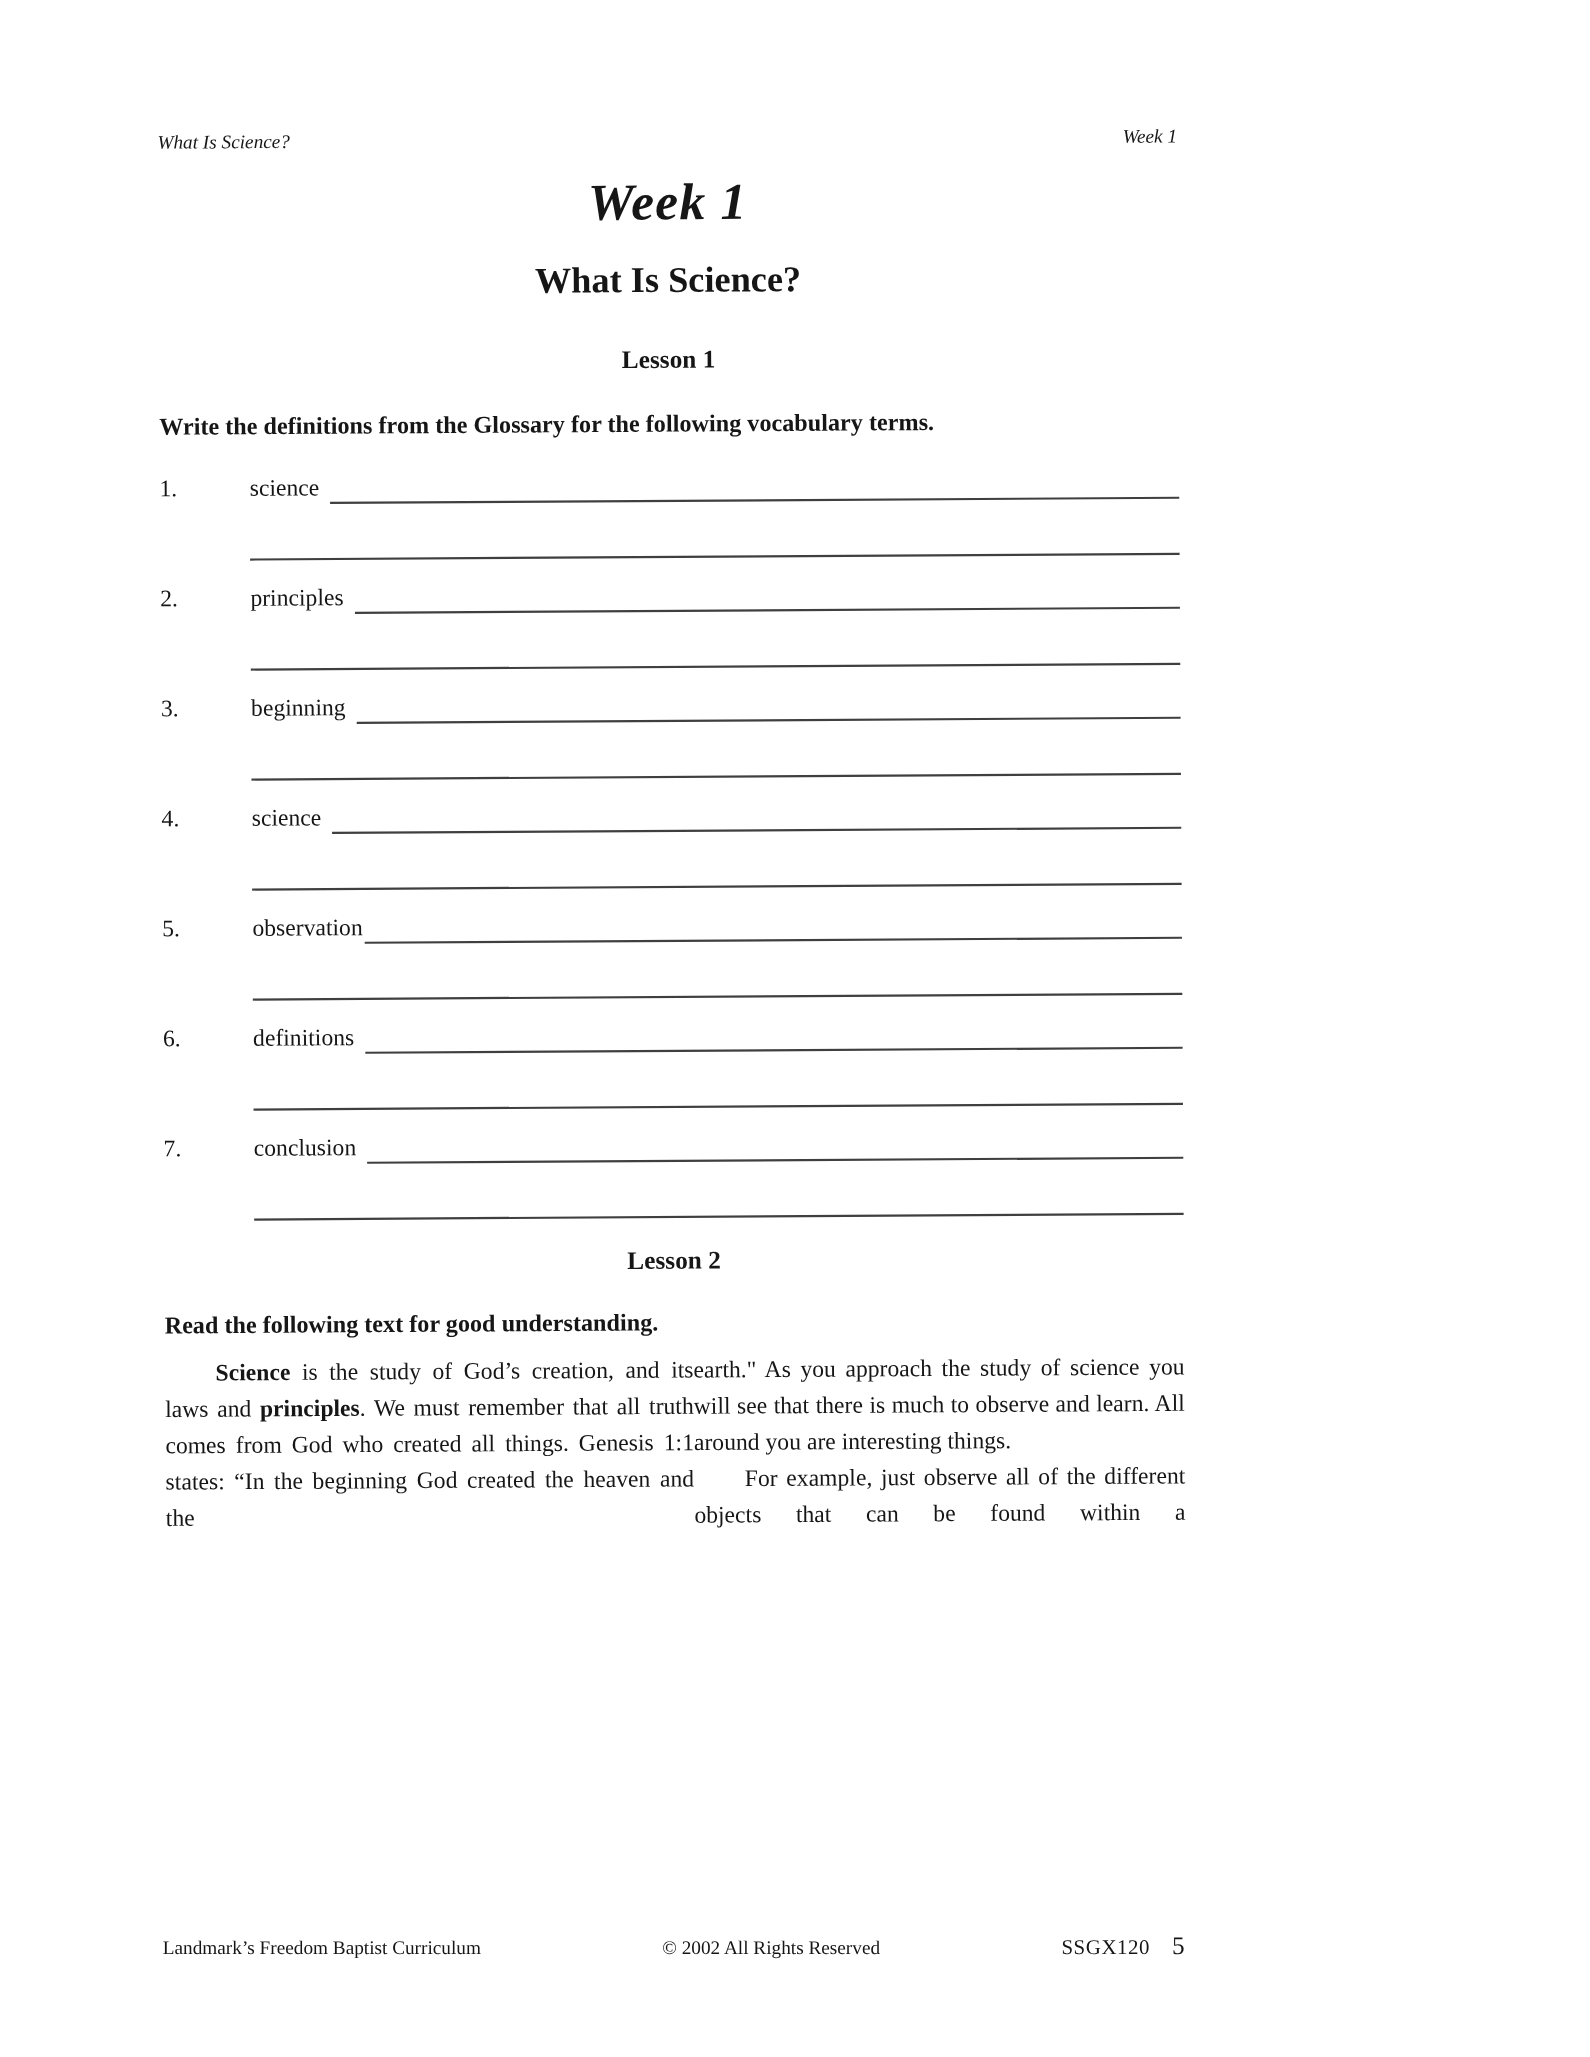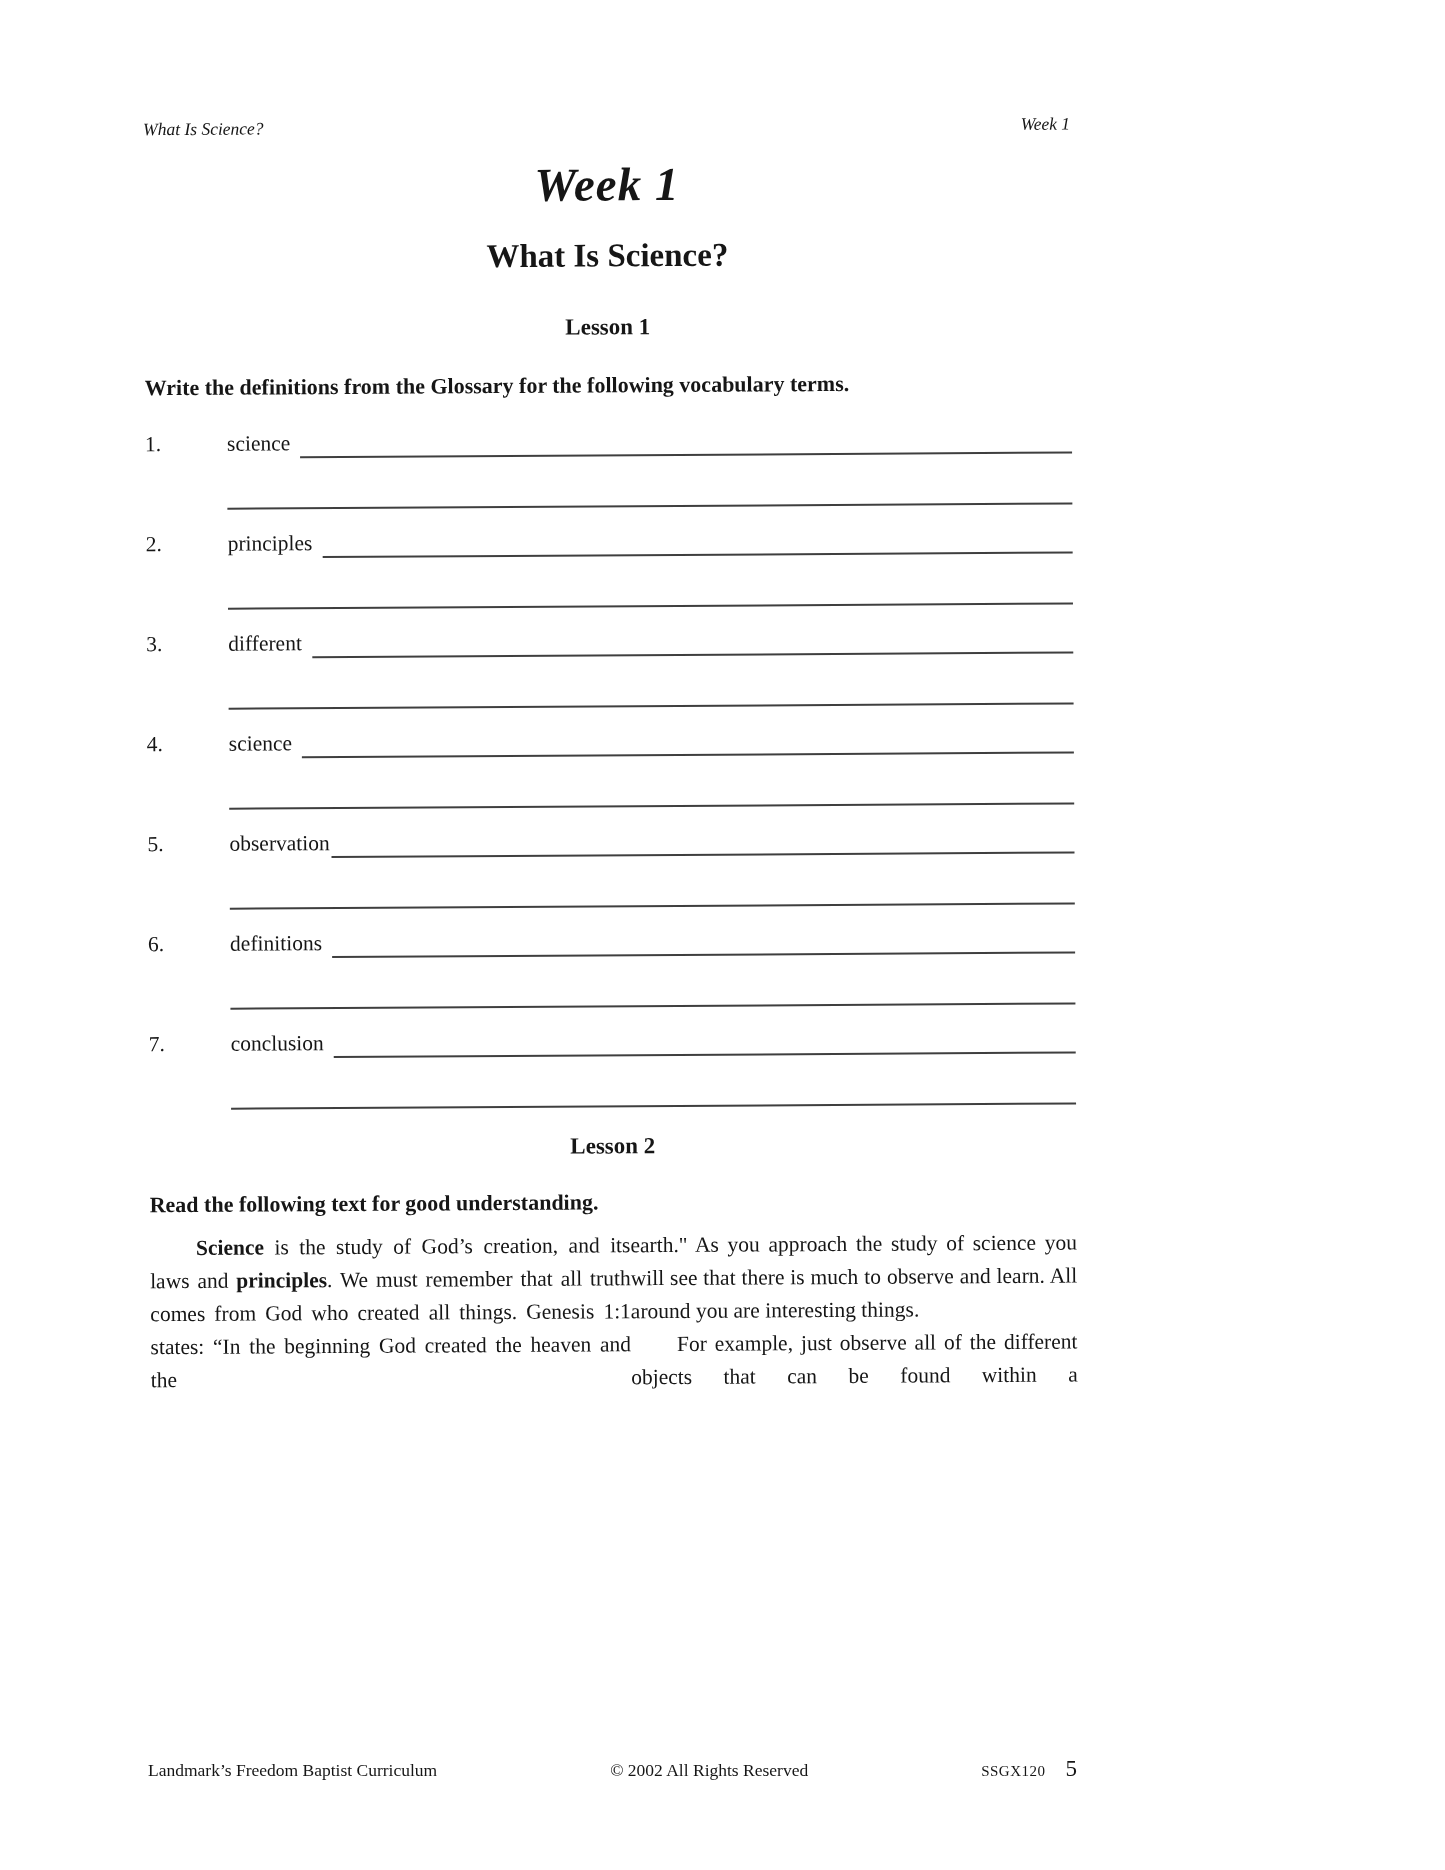--- a/index.html
+++ b/index.html
@@ -91,21 +91,21 @@
     position: absolute;
     left: 148px;
     right: 258px;
     top: 1756px;
     display: flex;
     justify-content: space-between;
     align-items: baseline;
     font-size: 17.5px;
   }
   .footer-right { display: flex; align-items: baseline; }
-  .footer-code { font-size: 15px; letter-spacing: 0.5px; }
+  .footer-code { font-size: 19px; letter-spacing: 0.5px; }
   .footer-page { font-size: 23px; margin-left: 20px; }
   b { font-weight: bold; }
 </style>
 </head>
 <body>
 
 <div class="page">
   <div class="inner">
 
     <div class="running-header">
@@ -135,21 +135,21 @@
           <span class="term-num">2.</span>
           <span class="term-label">principles</span>
           <span class="answer-line"></span>
         </div>
         <div class="cont-line"></div>
       </div>
 
       <div class="vocab-item">
         <div class="term-row">
           <span class="term-num">3.</span>
-          <span class="term-label">different</span>
+          <span class="term-label">beginning</span>
           <span class="answer-line"></span>
         </div>
         <div class="cont-line"></div>
       </div>
 
       <div class="vocab-item">
         <div class="term-row">
           <span class="term-num">4.</span>
           <span class="term-label">science</span>
           <span class="answer-line"></span>

